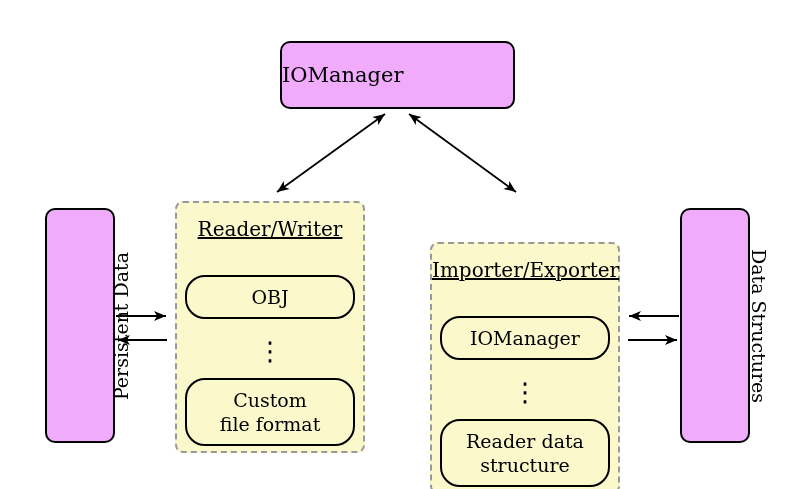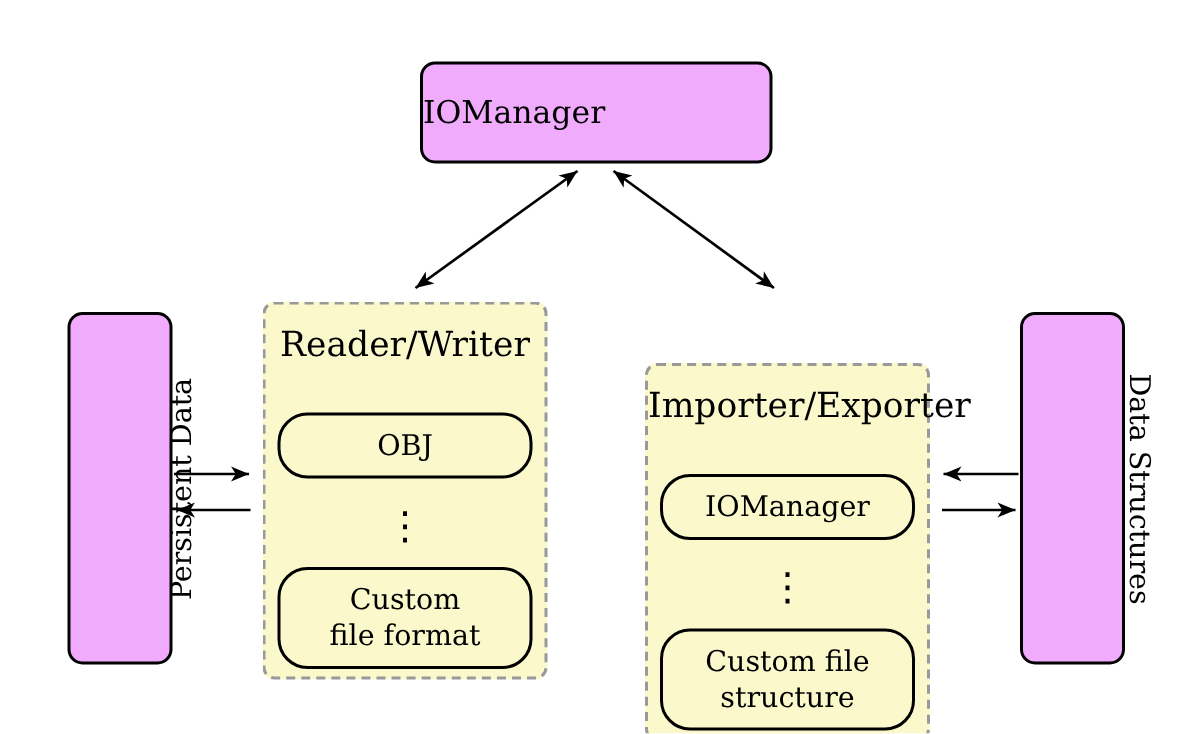--- a/index.html
+++ b/index.html
@@ -48,21 +48,22 @@
     border: 2px dashed #999999;
     border-radius: 8px;
     box-sizing: border-box;
   }
   .group-rw { left: 175px; }
   .group-ie { left: 430px; margin-top: 41px; }
   .group-title {
     position: absolute;
     top: 14px; left: 0; right: 0;
     text-align: center;
-    font-size: 23px;
+    font-size: 20px;
+    text-decoration: underline;
   }
   .inner-box {
     position: absolute;
     left: 8px;
     width: 170px;
     background: #fbf8cc;
     border: 2.6px solid #000000;
     border-radius: 20px;
     box-sizing: border-box;
     display: flex;
@@ -122,17 +123,17 @@
     <div class="inner-box inner-top">OBJ</div>
     <div class="ellipsis">⋮</div>
     <div class="inner-box inner-bottom">Custom
 file format</div>
   </div>
 
   <div class="group group-ie">
     <div class="group-title">Importer/Exporter</div>
     <div class="inner-box inner-top">IOManager</div>
     <div class="ellipsis">⋮</div>
-    <div class="inner-box inner-bottom">Custom file
+    <div class="inner-box inner-bottom">Reader data
 structure</div>
   </div>
 
 </div>
 
 </body></html>

